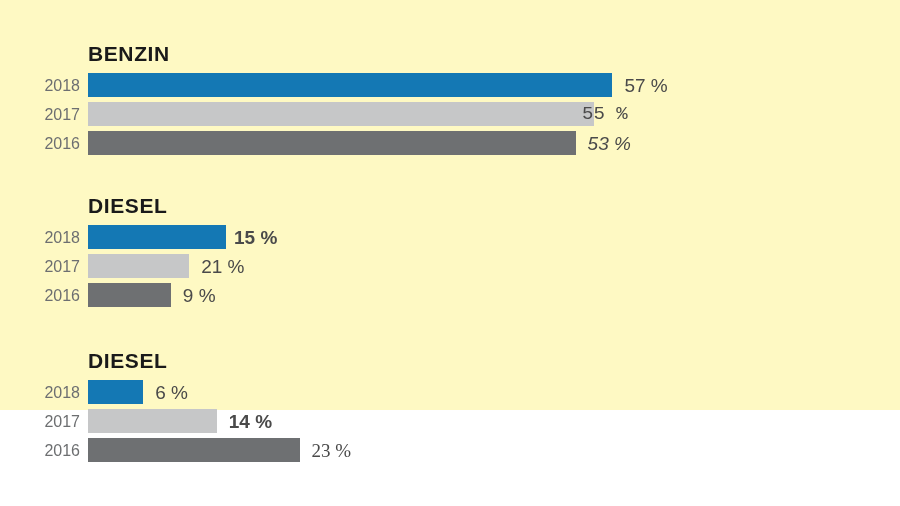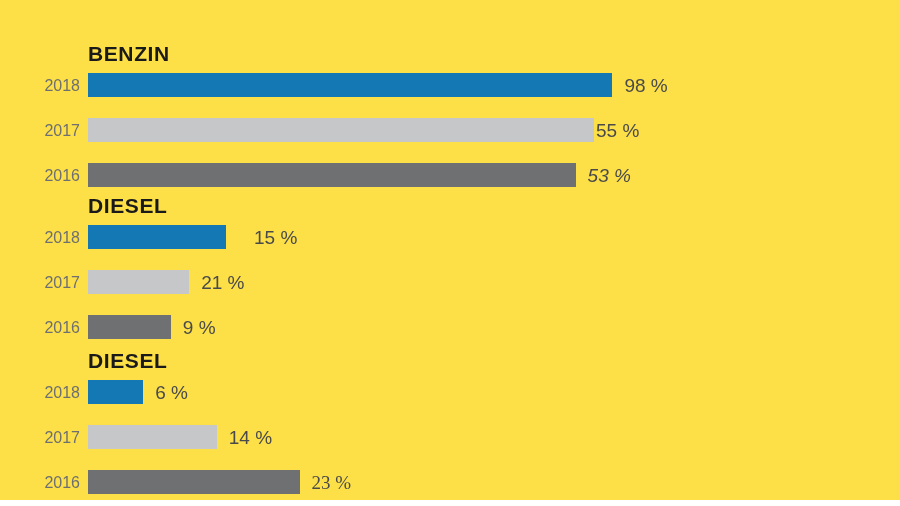--- a/index.html
+++ b/index.html
@@ -10,22 +10,22 @@
     width: 900px;
     height: 506px;
     background: #ffffff;
     font-family: "Liberation Sans", sans-serif;
     overflow: hidden;
   }
 
   #chart-root {
     position: relative;
     width: 900px;
-    height: 500px;
-    background: #fde047;
+    height: 410px;
+    background: #fef9c3;
   }
 
   .group {
     position: absolute;
     left: 0;
     width: 900px;
   }
 
   .group-title {
     position: absolute;
@@ -42,21 +42,21 @@
   .rows {
     position: absolute;
     left: 0;
     top: 31px;
     width: 900px;
   }
 
   .row {
     position: relative;
     height: 24px;
-    margin-bottom: 21px;
+    margin-bottom: 5px;
   }
 
   .row-label {
     position: absolute;
     left: 0;
     top: 0;
     width: 80px;
     height: 24px;
     line-height: 25px;
     text-align: right;
@@ -89,41 +89,41 @@
 </head>
 <body>
 
 <div id="chart-root">
     <div class="group" style="top: 42px;">
       <div class="group-title">BENZIN</div>
       <div class="rows">
         <div class="row">
           <div class="row-label">2018</div>
           <div class="bar blue" style="width: 524.4px;"></div>
-          <div class="bar-value" style="left: 624.4px;">98 %</div>
+          <div class="bar-value" style="left: 624.4px;">57 %</div>
         </div>
         <div class="row">
           <div class="row-label">2017</div>
           <div class="bar silver" style="width: 506px;"></div>
-          <div class="bar-value" style="left: 596px;">55 %</div>
+          <div class="bar-value" style="left: 582px; font-family: Liberation Mono, monospace;">55 %</div>
         </div>
         <div class="row">
           <div class="row-label">2016</div>
           <div class="bar slate" style="width: 487.6px;"></div>
           <div class="bar-value" style="left: 587.6px; font-style: italic;">53 %</div>
         </div>
       </div>
     </div>
     <div class="group" style="top: 194px;">
       <div class="group-title">DIESEL</div>
       <div class="rows">
         <div class="row">
           <div class="row-label">2018</div>
           <div class="bar blue" style="width: 138px;"></div>
-          <div class="bar-value" style="left: 254px;">15 %</div>
+          <div class="bar-value" style="left: 234px; font-weight: bold;">15 %</div>
         </div>
         <div class="row">
           <div class="row-label">2017</div>
           <div class="bar silver" style="width: 101.2px;"></div>
           <div class="bar-value" style="left: 201.2px;">21 %</div>
         </div>
         <div class="row">
           <div class="row-label">2016</div>
           <div class="bar slate" style="width: 82.8px;"></div>
           <div class="bar-value" style="left: 182.8px;">9 %</div>
@@ -134,21 +134,21 @@
       <div class="group-title">DIESEL</div>
       <div class="rows">
         <div class="row">
           <div class="row-label">2018</div>
           <div class="bar blue" style="width: 55.2px;"></div>
           <div class="bar-value" style="left: 155.2px;">6 %</div>
         </div>
         <div class="row">
           <div class="row-label">2017</div>
           <div class="bar silver" style="width: 128.8px;"></div>
-          <div class="bar-value" style="left: 228.8px;">14 %</div>
+          <div class="bar-value" style="left: 228.8px; font-weight: bold;">14 %</div>
         </div>
         <div class="row">
           <div class="row-label">2016</div>
           <div class="bar slate" style="width: 211.6px;"></div>
           <div class="bar-value" style="left: 311.6px; font-family: Liberation Serif, serif;">23 %</div>
         </div>
       </div>
     </div>
   </div>
 

